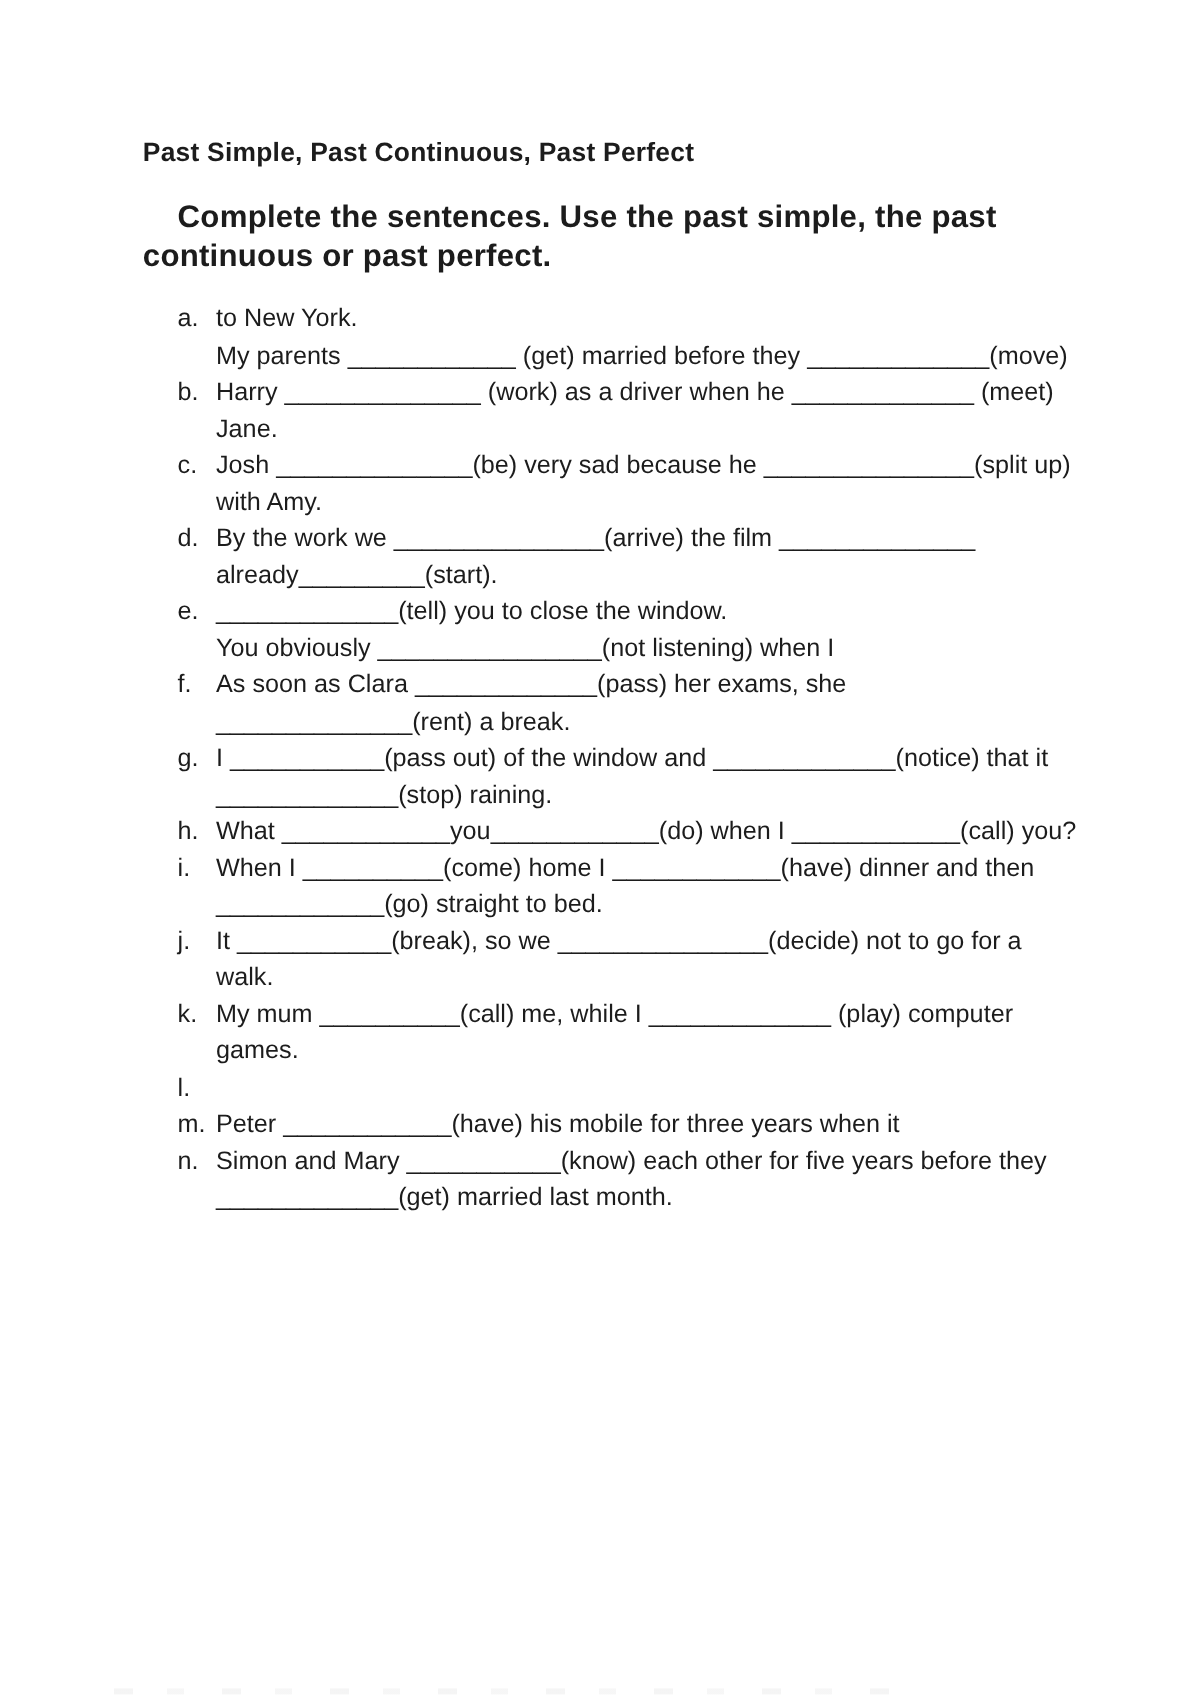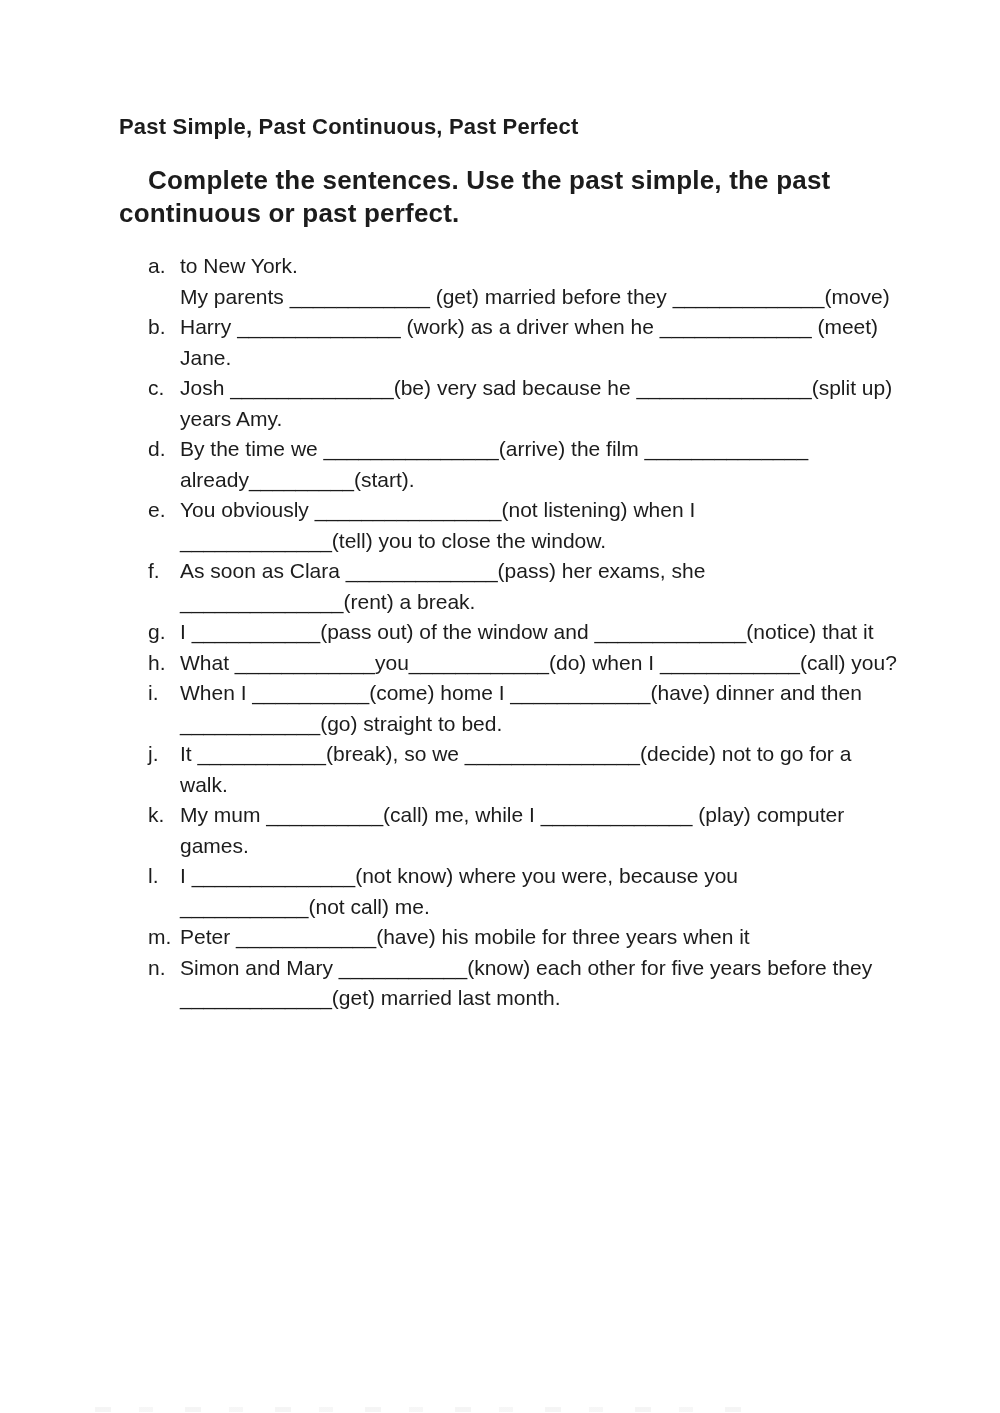--- a/index.html
+++ b/index.html
@@ -109,52 +109,53 @@
       <span class="lines">
         <span class="line">Harry ______________ (work) as a driver when he _____________ (meet)</span>
         <span class="line">Jane.</span>
       </span>
     </div>
 
     <div class="item">
       <span class="letter">c.</span>
       <span class="lines">
         <span class="line">Josh ______________(be) very sad because he _______________(split up)</span>
-        <span class="line">years Amy.</span>
+        <span class="line">with Amy.</span>
       </span>
     </div>
 
     <div class="item">
       <span class="letter">d.</span>
       <span class="lines">
-        <span class="line">By the time we _______________(arrive) the film ______________</span>
+        <span class="line">By the work we _______________(arrive) the film ______________</span>
         <span class="line">already_________(start).</span>
       </span>
     </div>
 
     <div class="item">
       <span class="letter">e.</span>
       <span class="lines">
+        <span class="line">_____________(tell) you to close the window.</span>
         <span class="line">You obviously ________________(not listening) when I</span>
-        <span class="line">_____________(tell) you to close the window.</span>
       </span>
     </div>
 
     <div class="item">
       <span class="letter">f.</span>
       <span class="lines">
         <span class="line">As soon as Clara _____________(pass) her exams, she</span>
         <span class="line">______________(rent) a break.</span>
       </span>
     </div>
 
     <div class="item">
       <span class="letter">g.</span>
       <span class="lines">
         <span class="line">I ___________(pass out) of the window and _____________(notice) that it</span>
+        <span class="line">_____________(stop) raining.</span>
       </span>
     </div>
 
     <div class="item">
       <span class="letter">h.</span>
       <span class="lines">
         <span class="line">What ____________you____________(do) when I ____________(call) you?</span>
       </span>
     </div>
 
@@ -177,24 +178,20 @@
     <div class="item">
       <span class="letter">k.</span>
       <span class="lines">
         <span class="line">My mum __________(call) me, while I _____________ (play) computer</span>
         <span class="line">games.</span>
       </span>
     </div>
 
     <div class="item">
       <span class="letter">l.</span>
-      <span class="lines">
-        <span class="line">I ______________(not know) where you were, because you</span>
-        <span class="line">___________(not call) me.</span>
-      </span>
     </div>
 
     <div class="item">
       <span class="letter">m.</span>
       <span class="lines">
         <span class="line">Peter ____________(have) his mobile for three years when it</span>
       </span>
     </div>
 
     <div class="item">

